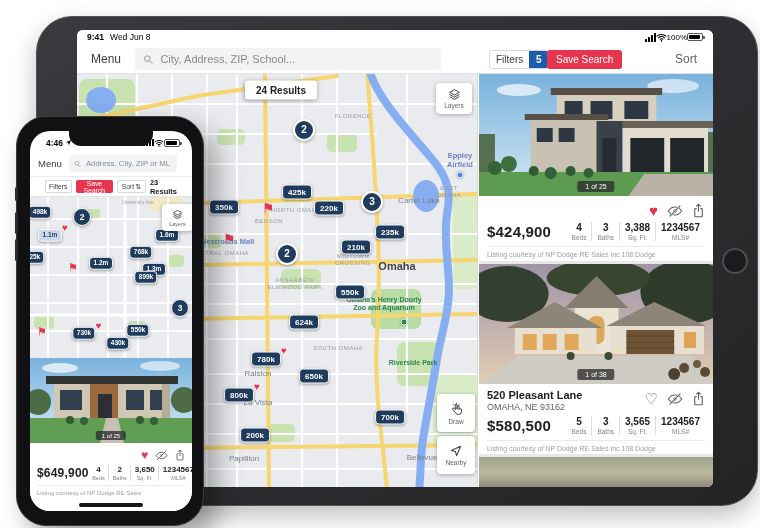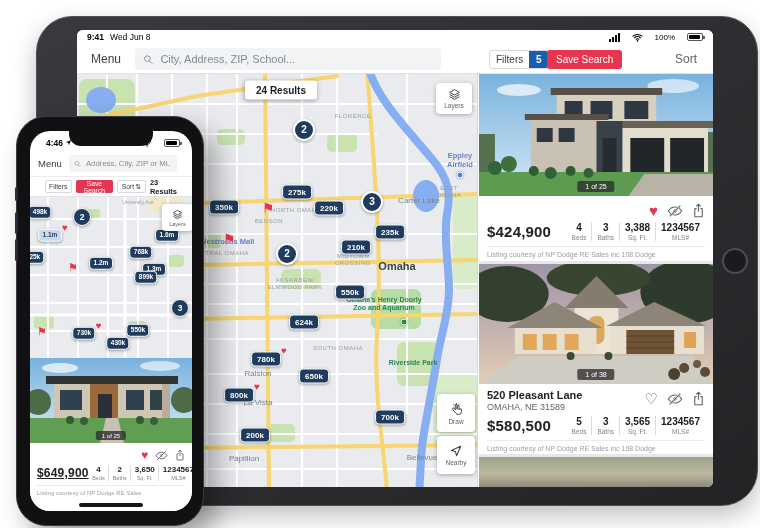--- a/index.html
+++ b/index.html
@@ -11,21 +11,21 @@
         background:linear-gradient(145deg,#3a3a3e,#232326);border:1px solid #505055;
         box-shadow:0 10px 25px rgba(0,0,0,.25);z-index:1;}
   .ipad-home{position:absolute;right:9px;top:50%;transform:translateY(-50%);width:26px;height:26px;
         border-radius:50%;background:#1b1b1e;border:2px solid #4c4c52;}
   .ipad-screen{position:absolute;left:40px;top:13px;width:636px;height:457px;background:#fff;
         border-radius:6px;overflow:hidden;}
 
   .ipad-status{position:absolute;left:0;top:0;width:100%;height:14px;background:#fff;display:flex;
         align-items:center;padding:0 10px;font-size:8.5px;color:#000;}
   .ipad-status .time{font-weight:bold;margin-right:6px;}
-  .status-right{margin-left:auto;display:flex;align-items:center;gap:12px;text-align:right;}
+  .status-right{margin-left:auto;display:flex;align-items:center;gap:0;text-align:right;}
   .status-right .pct{font-size:8px;}
 
   .ipad-toolbar{position:absolute;left:0;top:14px;width:100%;height:30px;background:#fff;
         border-bottom:1px solid #e2e2e2;display:flex;align-items:center;}
   .menu-label{position:absolute;left:14px;font-size:12px;color:#3c4043;cursor:pointer;}
   .searchbox{position:absolute;left:58px;top:4px;width:306px;height:22px;background:#f1f3f4;
         border-radius:4px;display:flex;align-items:center;padding:0 8px;gap:5px;}
   .searchbox input{border:none;outline:none;background:transparent;font-size:11px;color:#3c4043;width:100%;}
   .searchbox input::placeholder{color:#85898d;}
   .filters-btn{position:absolute;left:412px;top:6px;height:19px;display:flex;align-items:center;
@@ -148,21 +148,21 @@
   .layers-btn-iphone{left:132px;top:7px;width:31px;height:27px;}
   .layers-btn-iphone .mb-label{font-size:5.5px;}
   .iphone-card{position:absolute;left:0;top:227px;width:162px;height:153px;background:#fff;cursor:pointer;}
   .iphone-card .card-photo{height:85px;}
   .iphone-card .photo-counter{font-size:6px;padding:1.5px 6px;bottom:3px;}
   .iphone-card .card-body{padding:4px 7px 0 7px;}
   .iphone-card .addr-street{font-size:9.5px;}
   .iphone-card .addr-city{font-size:7.5px;}
   .iphone-card .act-heart{font-size:12px;}
   .iphone-card .card-actions{gap:7px;}
-  .iphone-card .price{font-size:12px;text-decoration:underline;}
+  .iphone-card .price{font-size:12px;}
   .iphone-card .stat-value{font-size:8px;}
   .iphone-card .stat-label{font-size:5.5px;}
   .iphone-card .stat{padding:0 3.5px;}
   .iphone-card .courtesy{font-size:6px;margin-top:4px;}
   .home-indicator{position:absolute;left:50%;bottom:4px;transform:translateX(-50%);width:64px;height:4px;
         background:#17171a;border-radius:2px;z-index:9;}
 
   .sbars{display:flex;align-items:flex-end;gap:1px;}
   .sbars i{display:block;width:2px;background:#000;border-radius:.5px;}
   .batt{width:16px;height:8px;border:1px solid #555;border-radius:2px;position:relative;}
@@ -288,21 +288,21 @@
               <span class="maplabel lbl-dot-green" style="left: 327px; top: 248px;"></span>
               <span class="maplabel lbl-tiny" style="left: 261px; top: 275px;">SOUTH OMAHA</span>
               <span class="maplabel lbl-green" style="left: 336px; top: 289px;">Riverside Park</span>
               <span class="maplabel lbl-town" style="left: 181px; top: 300px;">Ralston</span>
               <span class="maplabel lbl-town" style="left: 181px; top: 329px;">La Vista</span>
               <span class="maplabel lbl-town" style="left: 167px; top: 385px;">Papillion</span>
               <span class="maplabel lbl-town" style="left: 345px; top: 384px;">Bellevue</span>
             </div>
           <div class="mappins">
               <div class="pin pin-cluster" style="left: 227px; top: 56px;">2</div>
-              <div class="pin pin-price" style="left: 220px; top: 118px;">275k</div>
+              <div class="pin pin-price" style="left: 220px; top: 118px;">425k</div>
               <div class="pin pin-price" style="left: 147px; top: 133px;">350k</div>
               <div class="pin pin-flag" style="left: 191px; top: 134px;">⚑</div>
               <div class="pin pin-price" style="left: 252px; top: 134px;">220k</div>
               <div class="pin pin-cluster" style="left: 295px; top: 128px;">3</div>
               <div class="pin pin-price" style="left: 313px; top: 158px;">235k</div>
               <div class="pin pin-flag" style="left: 152px; top: 165px;">⚑</div>
               <div class="pin pin-price" style="left: 279px; top: 173px;">210k</div>
               <div class="pin pin-cluster" style="left: 210px; top: 180px;">2</div>
               <div class="pin pin-price" style="left: 273px; top: 218px;">550k</div>
               <div class="pin pin-price" style="left: 227px; top: 248px;">624k</div>
@@ -459,21 +459,21 @@
                   <circle cx="130" cy="92" r="4" fill="#3c4a33"></circle>
                 <circle cx="102" cy="86" r="1.5" fill="#ffd98e"></circle>
                   <circle cx="140" cy="86" r="1.5" fill="#ffd98e"></circle>
               </svg>
               <span class="photo-counter">1 of 38</span>
             </div>
             <div class="card-body">
               <div class="card-toprow">
                 <div>
                   <div class="addr-street">520 Pleasant Lane</div>
-                  <div class="addr-city">OMAHA, NE 31589</div>
+                  <div class="addr-city">OMAHA, NE 93162</div>
                 </div>
                 <div class="card-actions">
                   <span class="act-heart heart-outline">♡</span>
                   <span class="act-icon">
                       <svg width="16" height="14" viewBox="0 0 24 20">
                         <path d="M2 10c2.6-4 6-6 10-6s7.4 2 10 6c-2.6 4-6 6-10 6s-7.4-2-10-6z" fill="none" stroke="#5f6368" stroke-width="1.8"></path>
                         <circle cx="12" cy="10" r="2.6" fill="#5f6368"></circle>
                         <line x1="4" y1="18" x2="20" y2="2" stroke="#fff" stroke-width="3"></line>
                         <line x1="4" y1="18" x2="20" y2="2" stroke="#5f6368" stroke-width="1.8"></line>
                       </svg>

